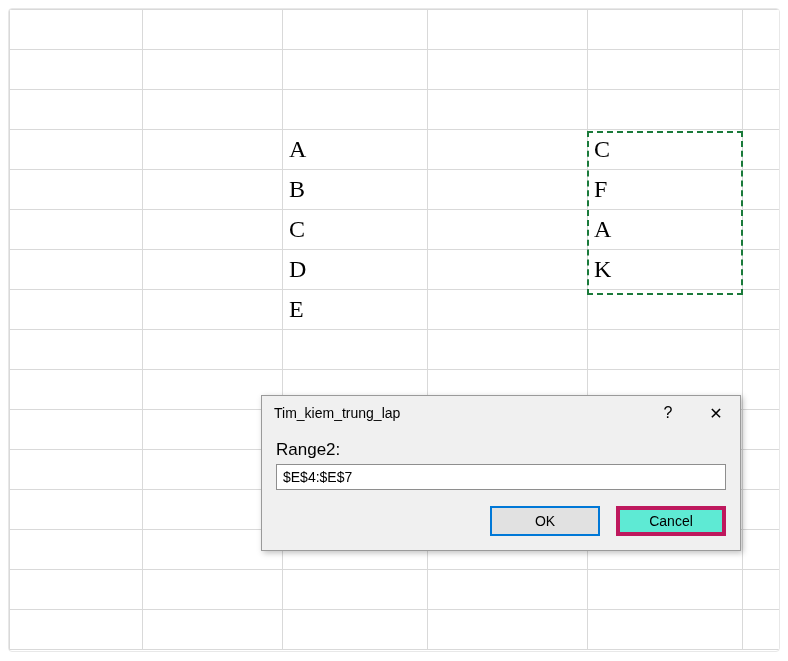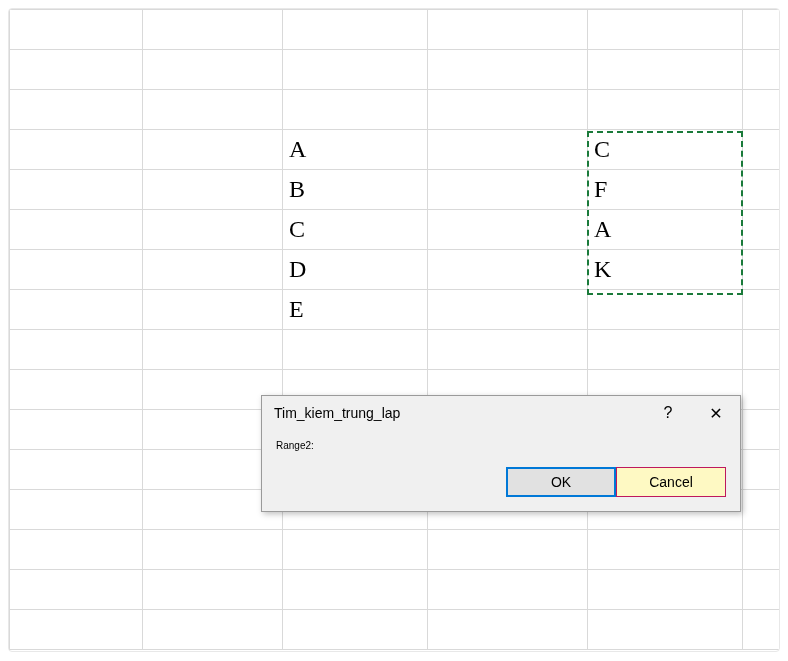--- a/index.html
+++ b/index.html
@@ -68,45 +68,46 @@
     align-items: center;
     justify-content: center;
     font-size: 16px;
     color: #000;
     cursor: default;
   }
   .dialog .body {
     padding: 10px 14px 14px 14px;
   }
   .dialog .label {
-    font-size: 10px;
+    font-size: 17px;
     color: #000;
     margin-bottom: 4px;
   }
   .dialog input[type=text] {
     width: 100%;
     height: 26px;
     border: 1px solid #8e8e8e;
     background: #fff;
     font-size: 14px;
     padding: 0 6px;
     font-family: "Segoe UI", Arial, sans-serif;
   }
   .dialog .buttons {
     display: flex;
     justify-content: flex-end;
+    gap: 16px;
     margin-top: 16px;
   }
   .dialog button {
     width: 110px;
     height: 30px;
     font-size: 14px;
     font-family: "Segoe UI", Arial, sans-serif;
-    background: #fef9c3;
-    border: 1px solid #be185d;
+    background: #5eead4;
+    border: 4px solid #be185d;
     cursor: default;
   }
   .dialog button.primary {
     border: 2px solid #0078d7;
     background: #e1e1e1;
   }
   
   [data-bind]:empty::after { content: ""; }
 </style>
 </head>
@@ -261,19 +262,20 @@
       <span class="title" data-bind="dialog.title">Tim_kiem_trung_lap</span>
       <div class="tb-btn">
         <span data-bind="dialog.help_label">?</span>
       </div>
       <div class="tb-btn">
         <span data-bind="dialog.close_label">✕</span>
       </div>
     </div>
     <div class="body">
       <div class="label" data-bind="dialog.prompt_label">Range2:</div>
+      <input type="text" value="$E$4:$E$7" style="">
       <div class="buttons">
         <button class="primary" data-bind="dialog.ok_label">OK</button>
         <button data-bind="dialog.cancel_label">Cancel</button>
       </div>
     </div>
   </div>
 </div>
 
 </body></html>

